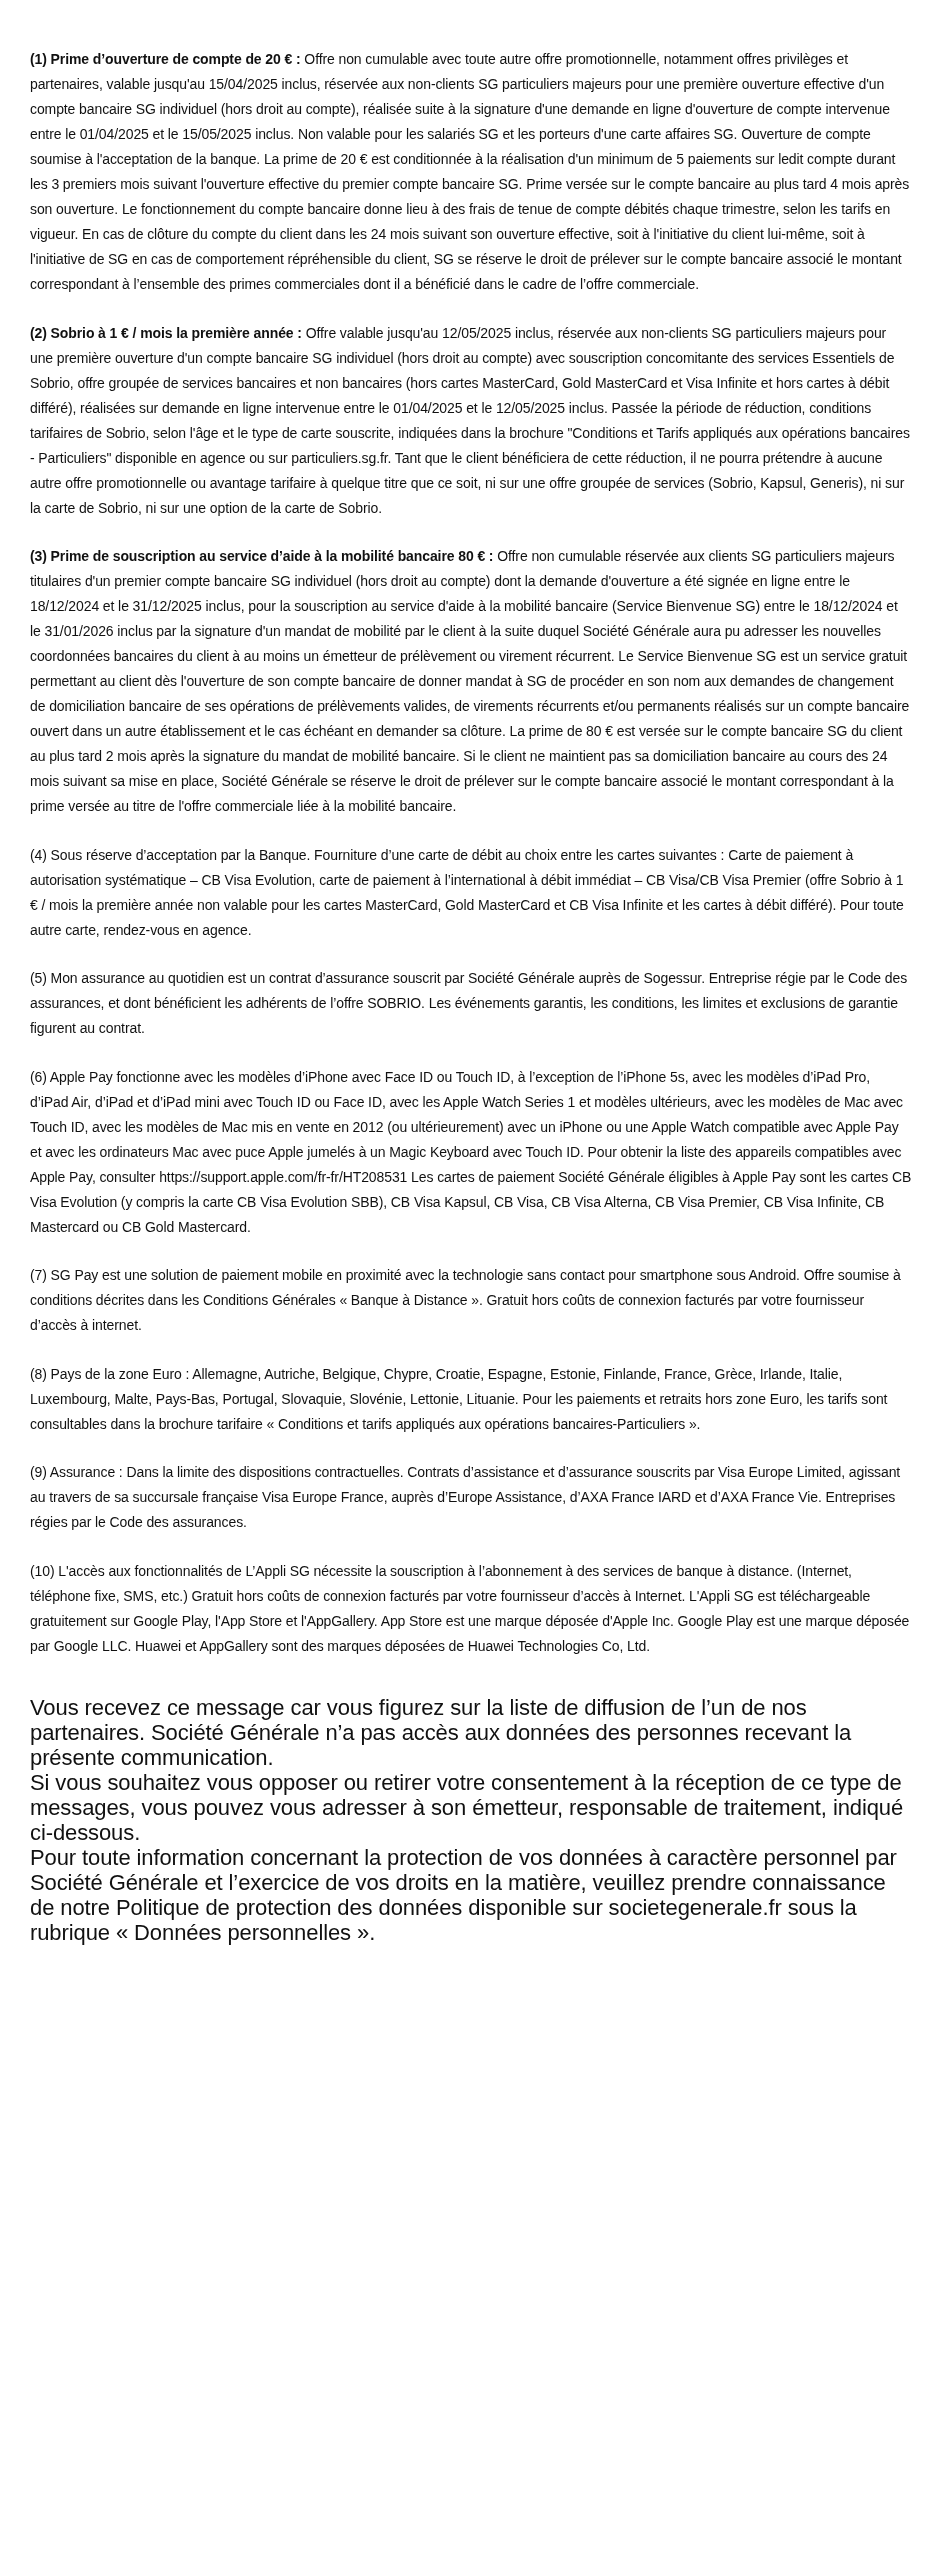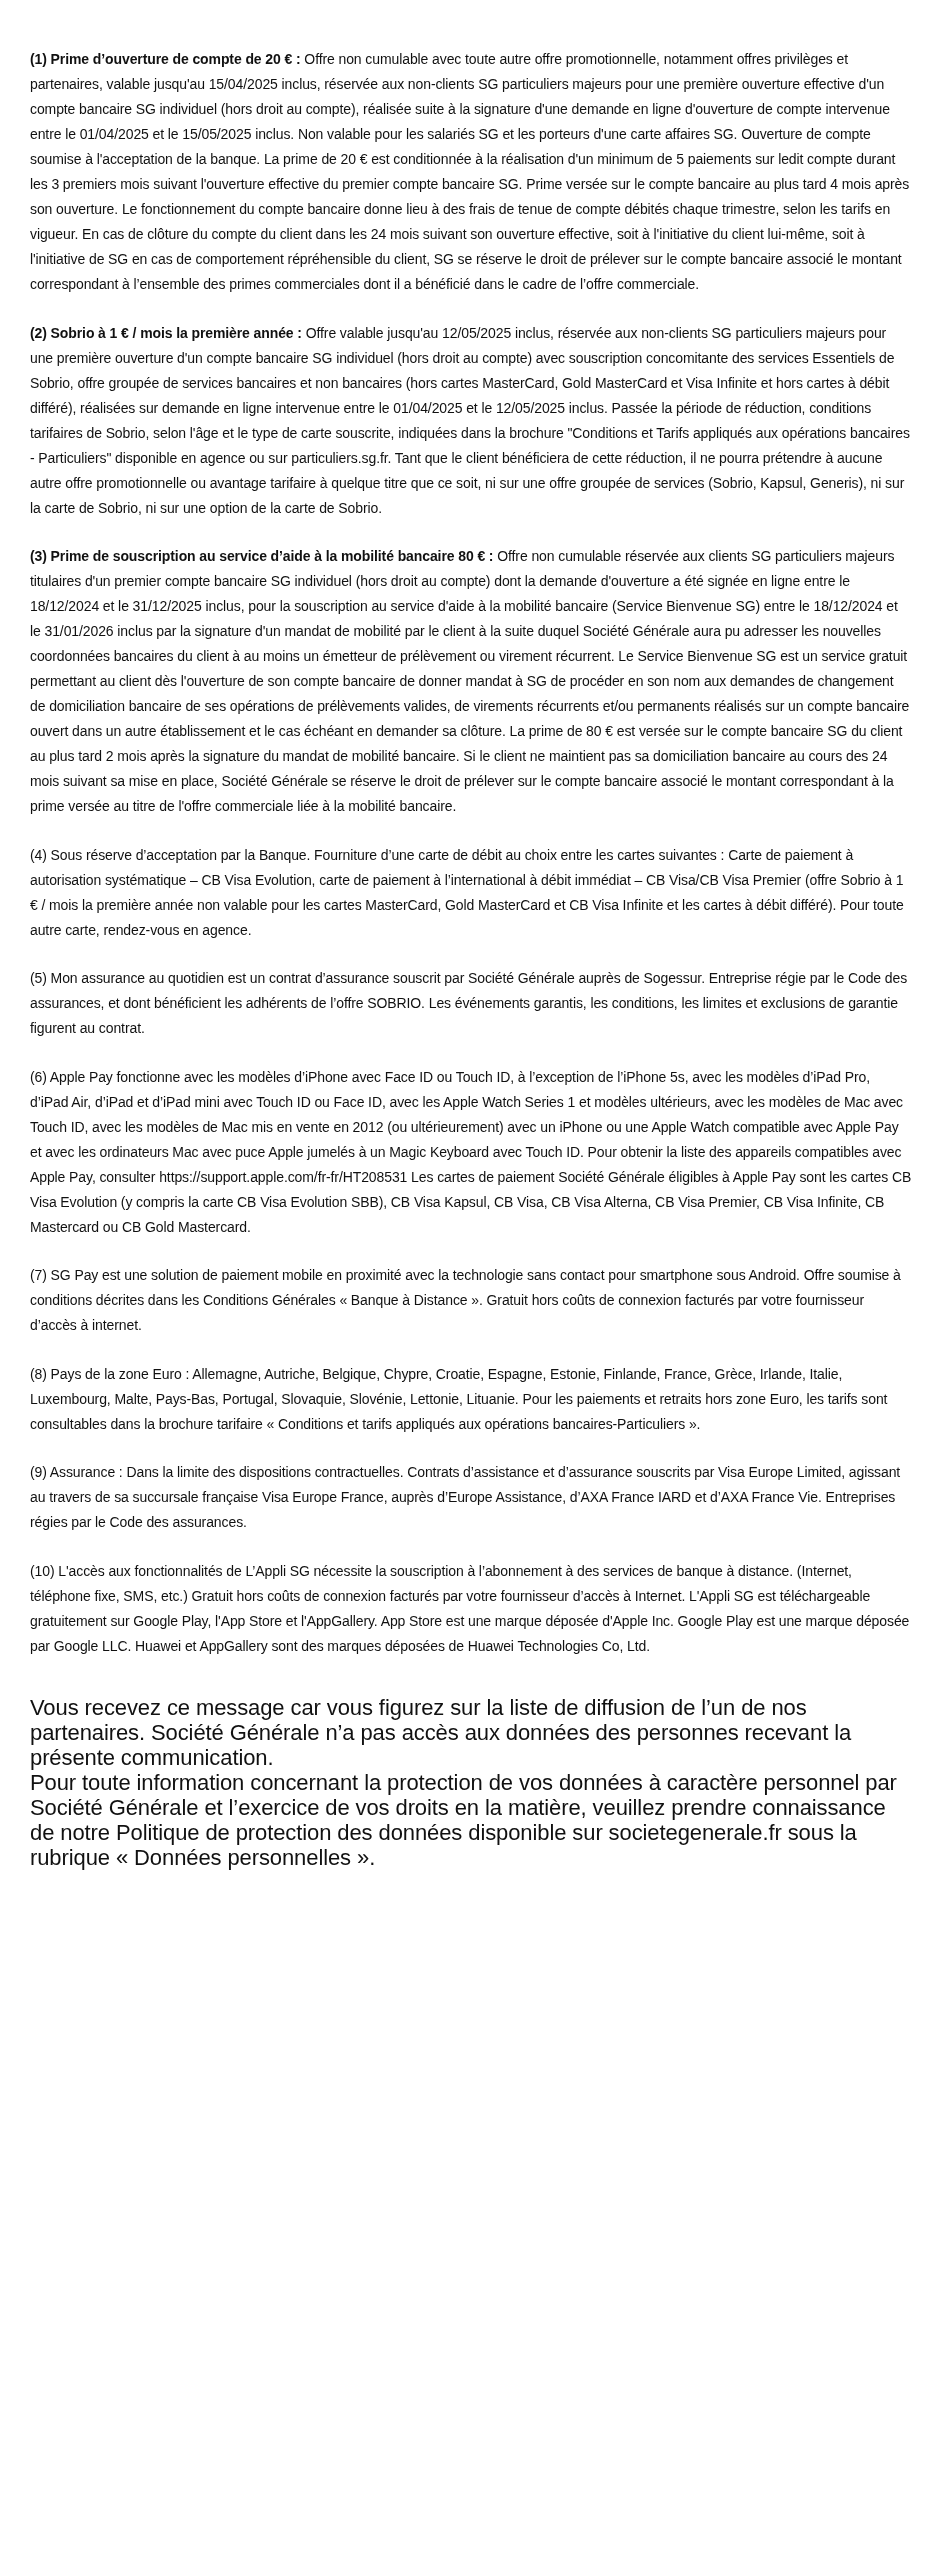--- a/index.html
+++ b/index.html
@@ -71,17 +71,18 @@
   <p class="fn">
     <span>(9) Assurance : Dans la limite des dispositions contractuelles. Contrats d’assistance et d’assurance souscrits par Visa Europe Limited, agissant au travers de sa succursale française Visa Europe France, auprès d’Europe Assistance, d’AXA France IARD et d’AXA France Vie. Entreprises régies par le Code des assurances.</span>
   </p>
 
   <p class="fn">
     <span>(10) L'accès aux fonctionnalités de L’Appli SG nécessite la souscription à l’abonnement à des services de banque à distance. (Internet, téléphone fixe, SMS, etc.) Gratuit hors coûts de connexion facturés par votre fournisseur d’accès à Internet. L'Appli SG est téléchargeable gratuitement sur Google Play, l'App Store et l'AppGallery. App Store est une marque déposée d'Apple Inc. Google Play est une marque déposée par Google LLC. Huawei et AppGallery sont des marques déposées de Huawei Technologies Co, Ltd.</span>
   </p>
 
   <div class="privacy">
     <div>Vous recevez ce message car vous figurez sur la liste de diffusion de l’un de nos partenaires. Société Générale n’a pas accès aux données des personnes recevant la présente communication.</div>
+    <div>Si vous souhaitez vous opposer ou retirer votre consentement à la réception de ce type de messages, vous pouvez vous adresser à son émetteur, responsable de traitement, indiqué ci-dessous.</div>
     <div>Pour toute information concernant la protection de vos données à caractère personnel par Société Générale et l’exercice de vos droits en la matière, veuillez prendre connaissance de notre Politique de protection des données disponible sur societegenerale.fr sous la rubrique « Données personnelles ».</div>
   </div>
 
 </div>
 
 
 </body></html>

